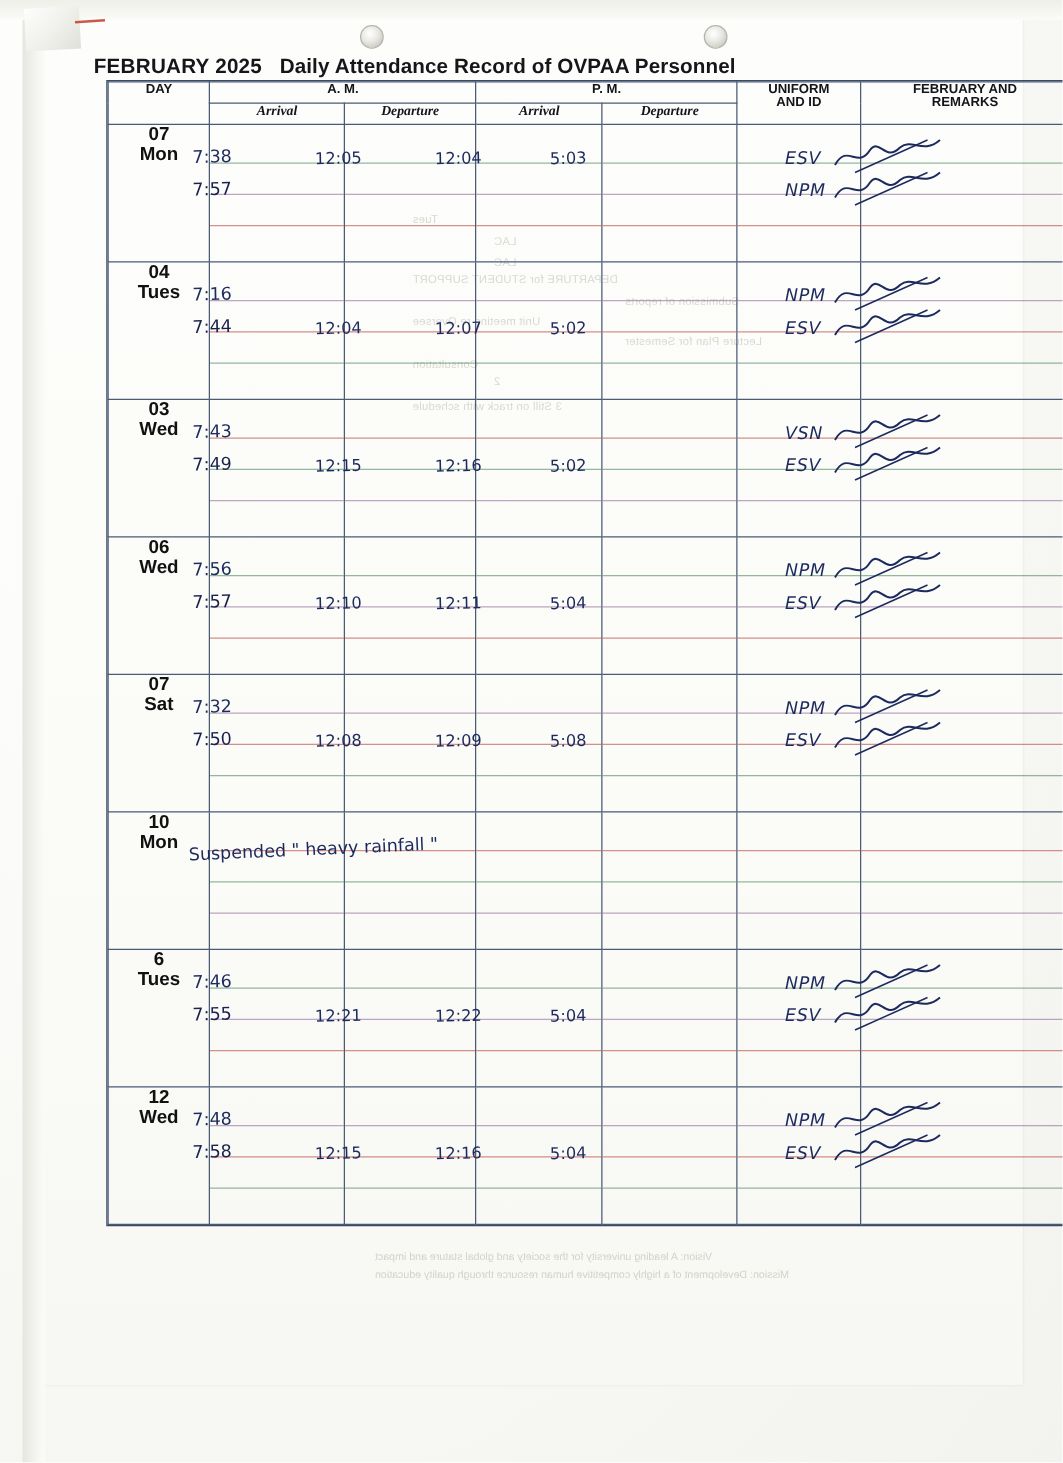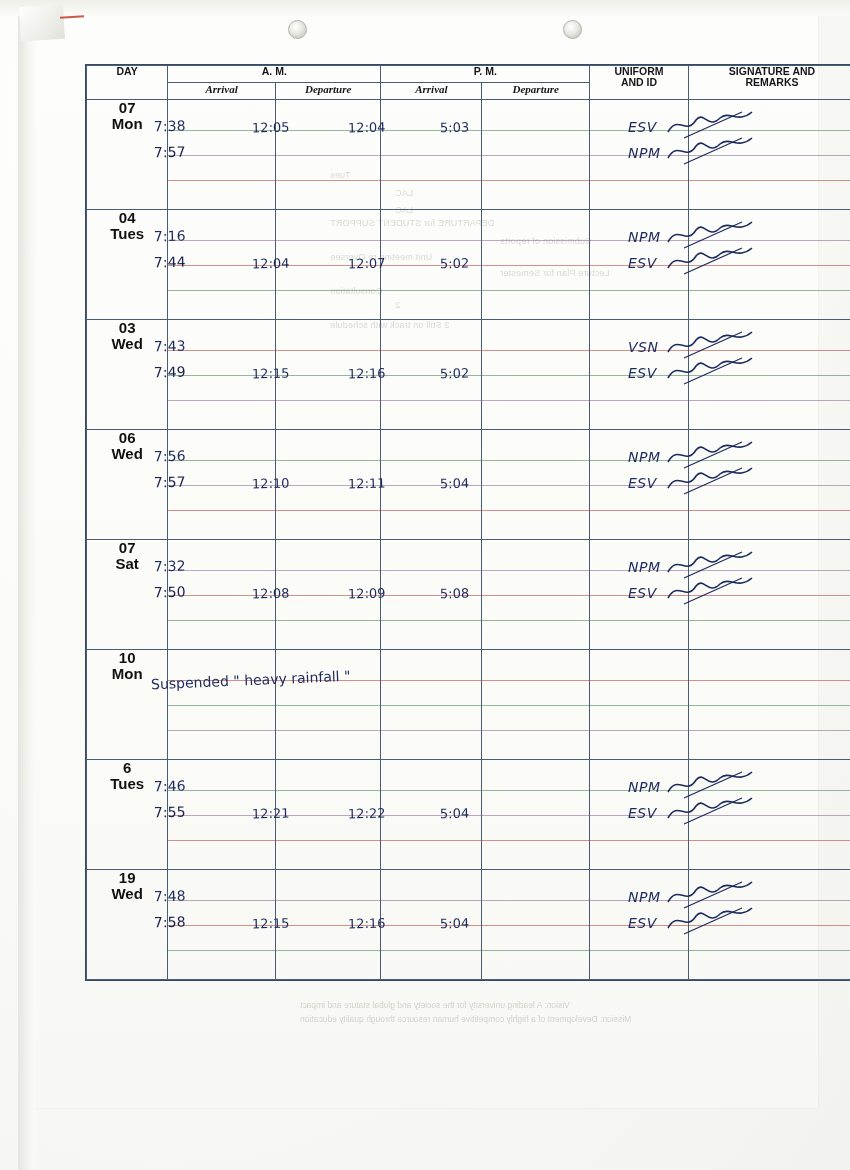--- a/index.html
+++ b/index.html
@@ -229,20 +229,25 @@
   <div class="bleed" style="left:500px; top:236px;">Submission of reports</div>
   <div class="bleed" style="left:330px; top:252px;">Unit meeting re Oversee</div>
   <div class="bleed" style="left:500px; top:268px;">Lecture Plan for Semester</div>
   <div class="bleed" style="left:330px; top:286px;">Consultation</div>
   <div class="bleed" style="left:395px; top:300px;">2</div>
   <div class="bleed" style="left:330px; top:320px;">3 Still on track with schedule</div>
 
   <div class="foot-bleed" style="left:300px; top:1000px;">Vision:  A leading university for the society and global stature and impact</div>
   <div class="foot-bleed" style="left:300px; top:1014px;">Mission:  Development of a highly competitive human resource through quality education</div>
 
+  <div class="doc-title">
+    <span class="month">FEBRUARY 2025</span>
+    <span>&nbsp;</span>
+    <span>Daily Attendance Record of OVPAA Personnel</span>
+  </div>
 
   <div class="sheet">
     <table class="att">
       <colgroup>
         <col style="width:74px">
         <col style="width:98px">
         <col style="width:96px">
         <col style="width:92px">
         <col style="width:98px">
         <col style="width:90px">
@@ -251,21 +256,21 @@
       <thead>
         <tr class="hdr-top">
           <th rowspan="2" class="hdr-day">DAY</th>
           <th colspan="2">A. M.</th>
           <th colspan="2">P. M.</th>
           <th rowspan="2" class="hdr-uni">
             <span>UNIFORM</span><br>
             <span>AND ID</span>
           </th>
           <th rowspan="2" class="hdr-sig">
-            <span>SIGNATURE AND</span><br>
+            <span>FEBRUARY AND</span><br>
             <span>REMARKS</span>
           </th>
         </tr>
         <tr class="hdr-sub">
           <th>Arrival</th>
           <th>Departure</th>
           <th>Arrival</th>
           <th>Departure</th>
         </tr>
       </thead>
@@ -517,21 +522,21 @@
               <div class="rule r3" style="top: 80px;"></div>
             </td>
             <td class="linecell">
               <div class="rule r1" style="top: 30px;"></div>
               <div class="rule r2" style="top: 55px;"></div>
               <div class="rule r3" style="top: 80px;"></div>
             </td>
           </tr>
           <tr style="height: 110px;">
             <td class="daycell">
-              <span class="dnum">19</span>
+              <span class="dnum">12</span>
               <span class="dname">Wed</span>
             </td>
             <td class="linecell">
               <div class="rule r2" style="top: 30px;"></div>
               <div class="rule r3" style="top: 55px;"></div>
               <div class="rule r1" style="top: 80px;"></div>
             </td>
             <td class="linecell">
               <div class="rule r2" style="top: 30px;"></div>
               <div class="rule r3" style="top: 55px;"></div>

